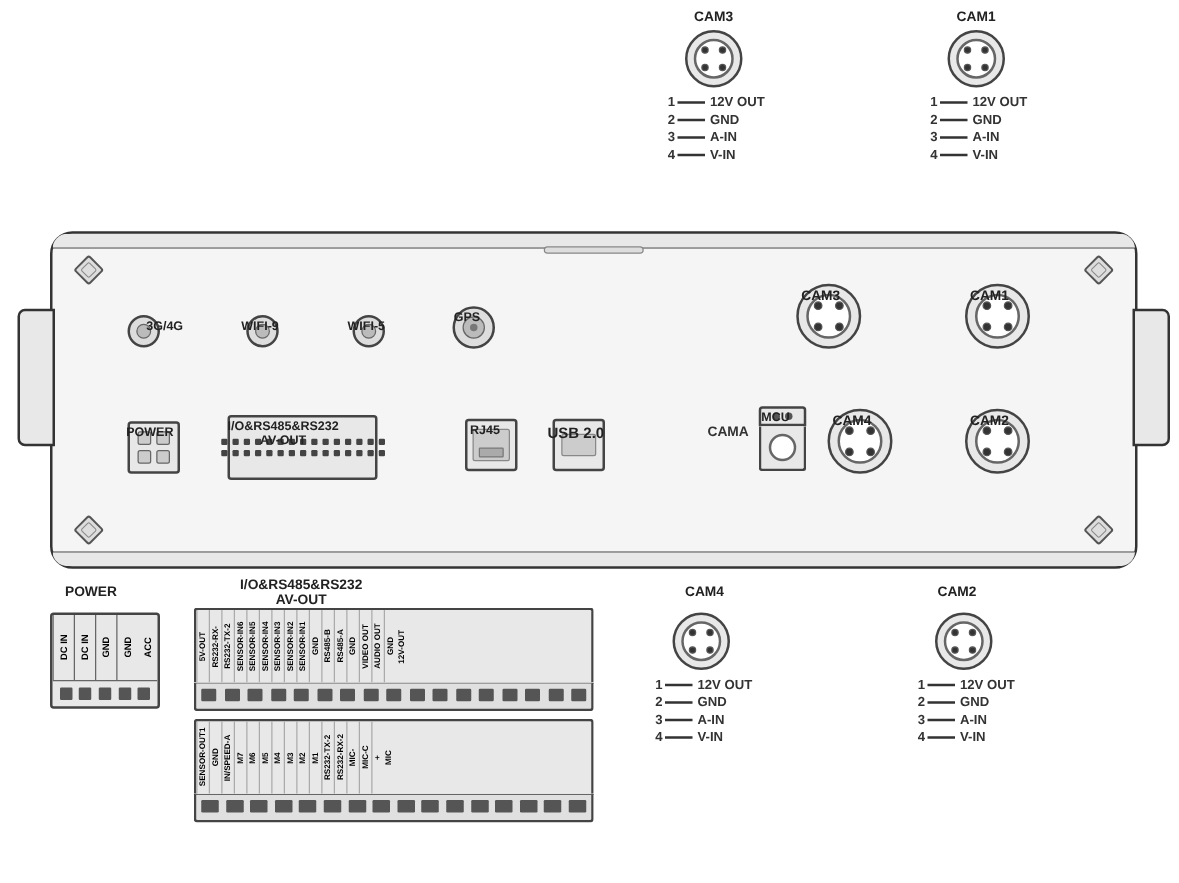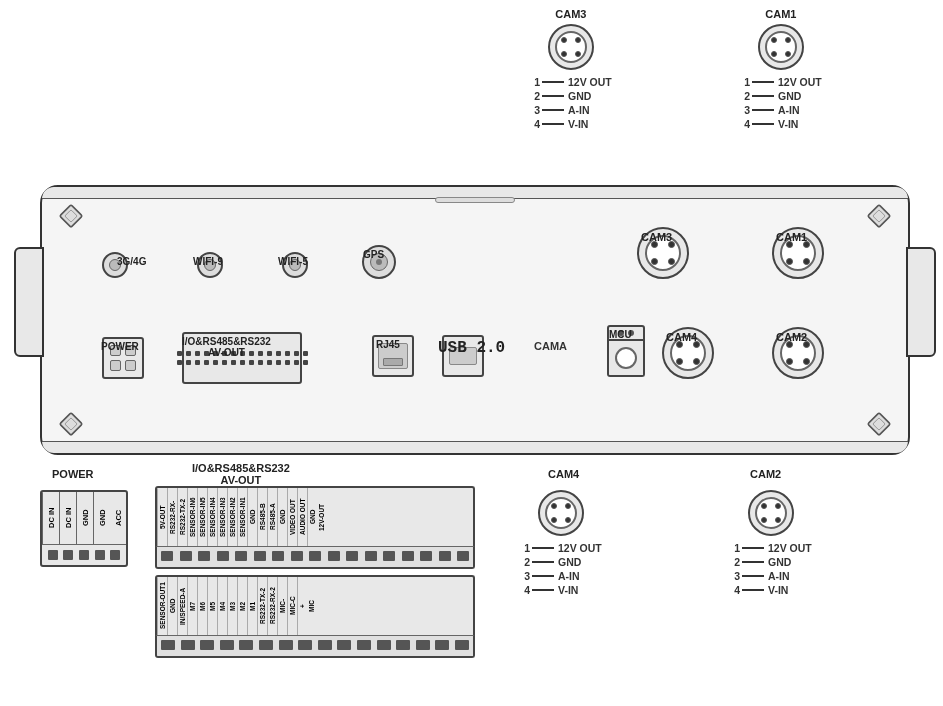--- a/index.html
+++ b/index.html
@@ -530,21 +530,21 @@
           <div class="rj45-clip"></div>
         </div>
       </div>
       <div class="label" style="position:relative; top:4px; left:4px; font-size:10px;">RJ45</div>
     </div>
 
     <div style="position:absolute; top:148px; left:400px;">
       <div class="usb-conn">
         <div class="usb-inner"></div>
       </div>
-      <div class="label" style="position:relative; top:4px; left:-4px; font-size:16px;font-family:Liberation Mono, monospace;">USB 2.0</div>
+      <div class="label" style="position:relative; top:4px; left:-4px; font-size:12px;">USB 2.0</div>
     </div>
 
     <div style="position:absolute; top:138px; left:565px;">
       <div class="mcu-conn">
         <div class="mcu-top">
           <div class="mcu-dot"></div>
           <div class="mcu-dot"></div>
         </div>
         <div class="mcu-bottom">
           <div style="width:22px;height:22px;border-radius:50%;border:2px solid #666;background:#fff;"></div>
@@ -768,15 +768,15 @@
           <span class="pinout-text">A-IN</span>
         </div>
       <div class="pinout-line">
           <span class="pinout-num">4</span>
           <div class="pinout-dash"></div>
           <span class="pinout-text">V-IN</span>
         </div>
     </div>
   </div>
 
-  <div style="position:absolute; top:340px; left:534px; font-size:11px; font-weight:bold; color:#333;">CAMA</div>
+  <div style="position:absolute; top:340px; left:566px; font-size:11px; font-weight:bold; color:#333;">CAMA</div>
 
 </div>
 
 </body></html>

